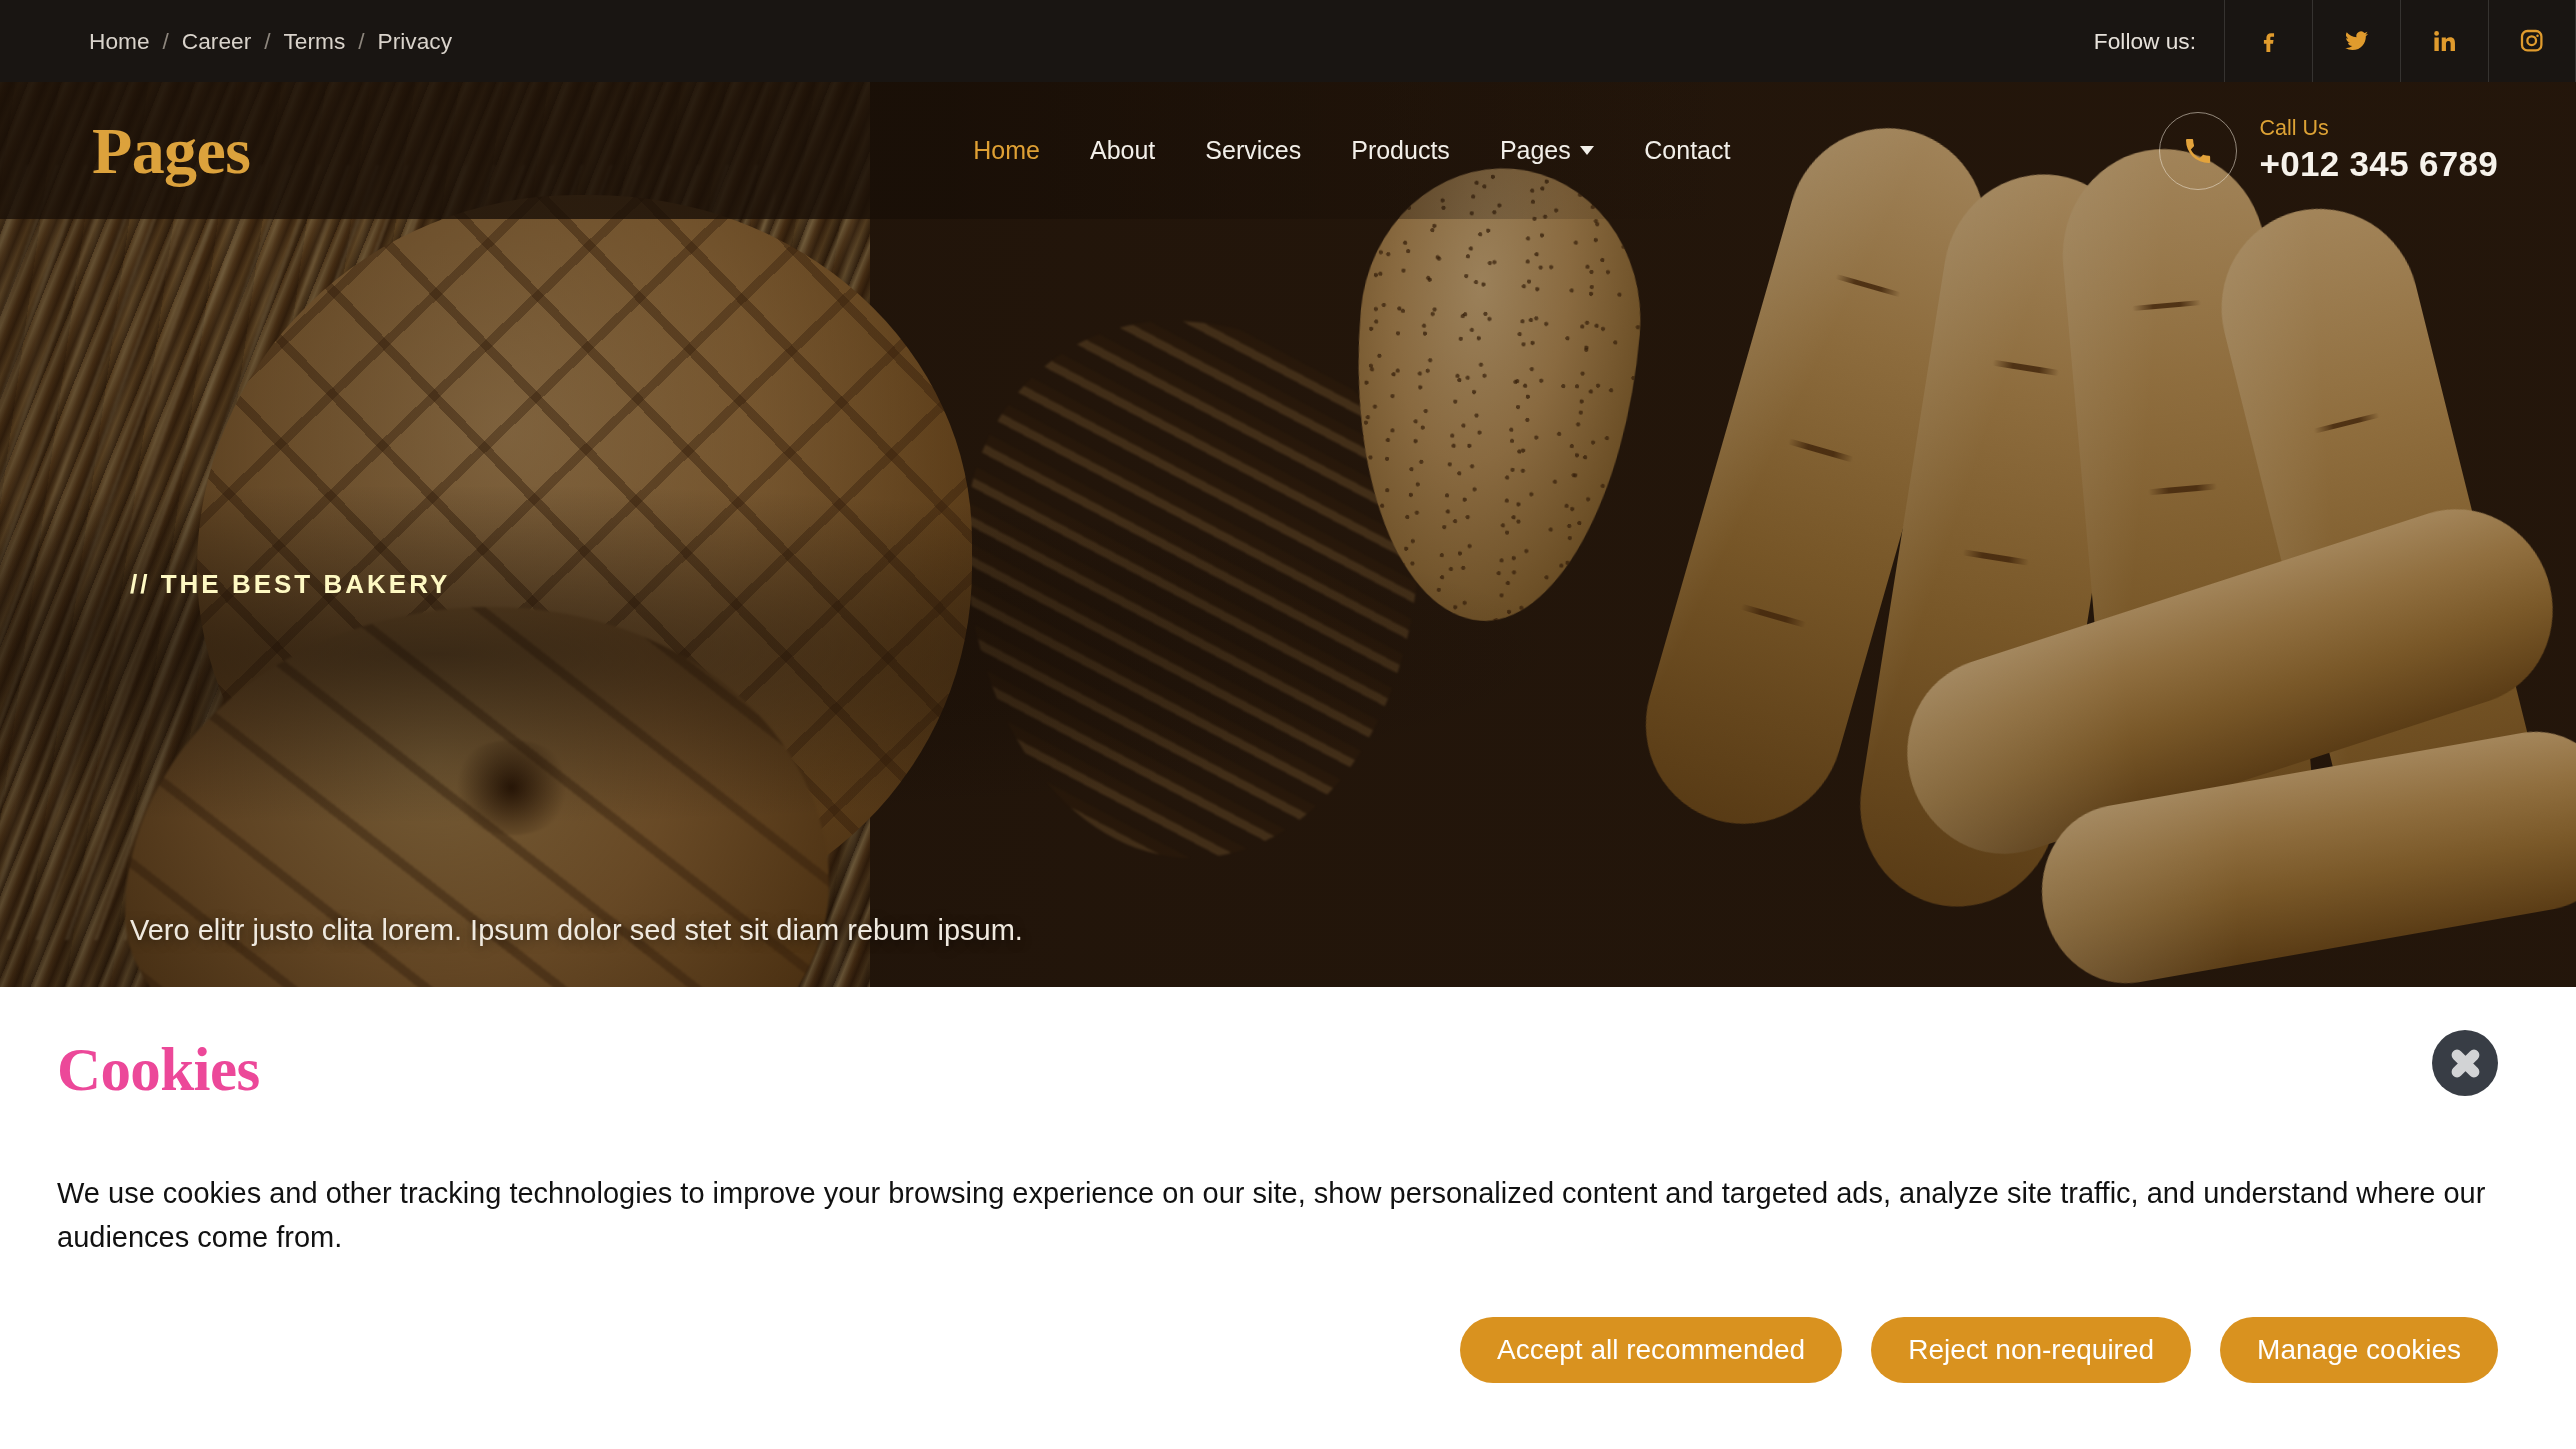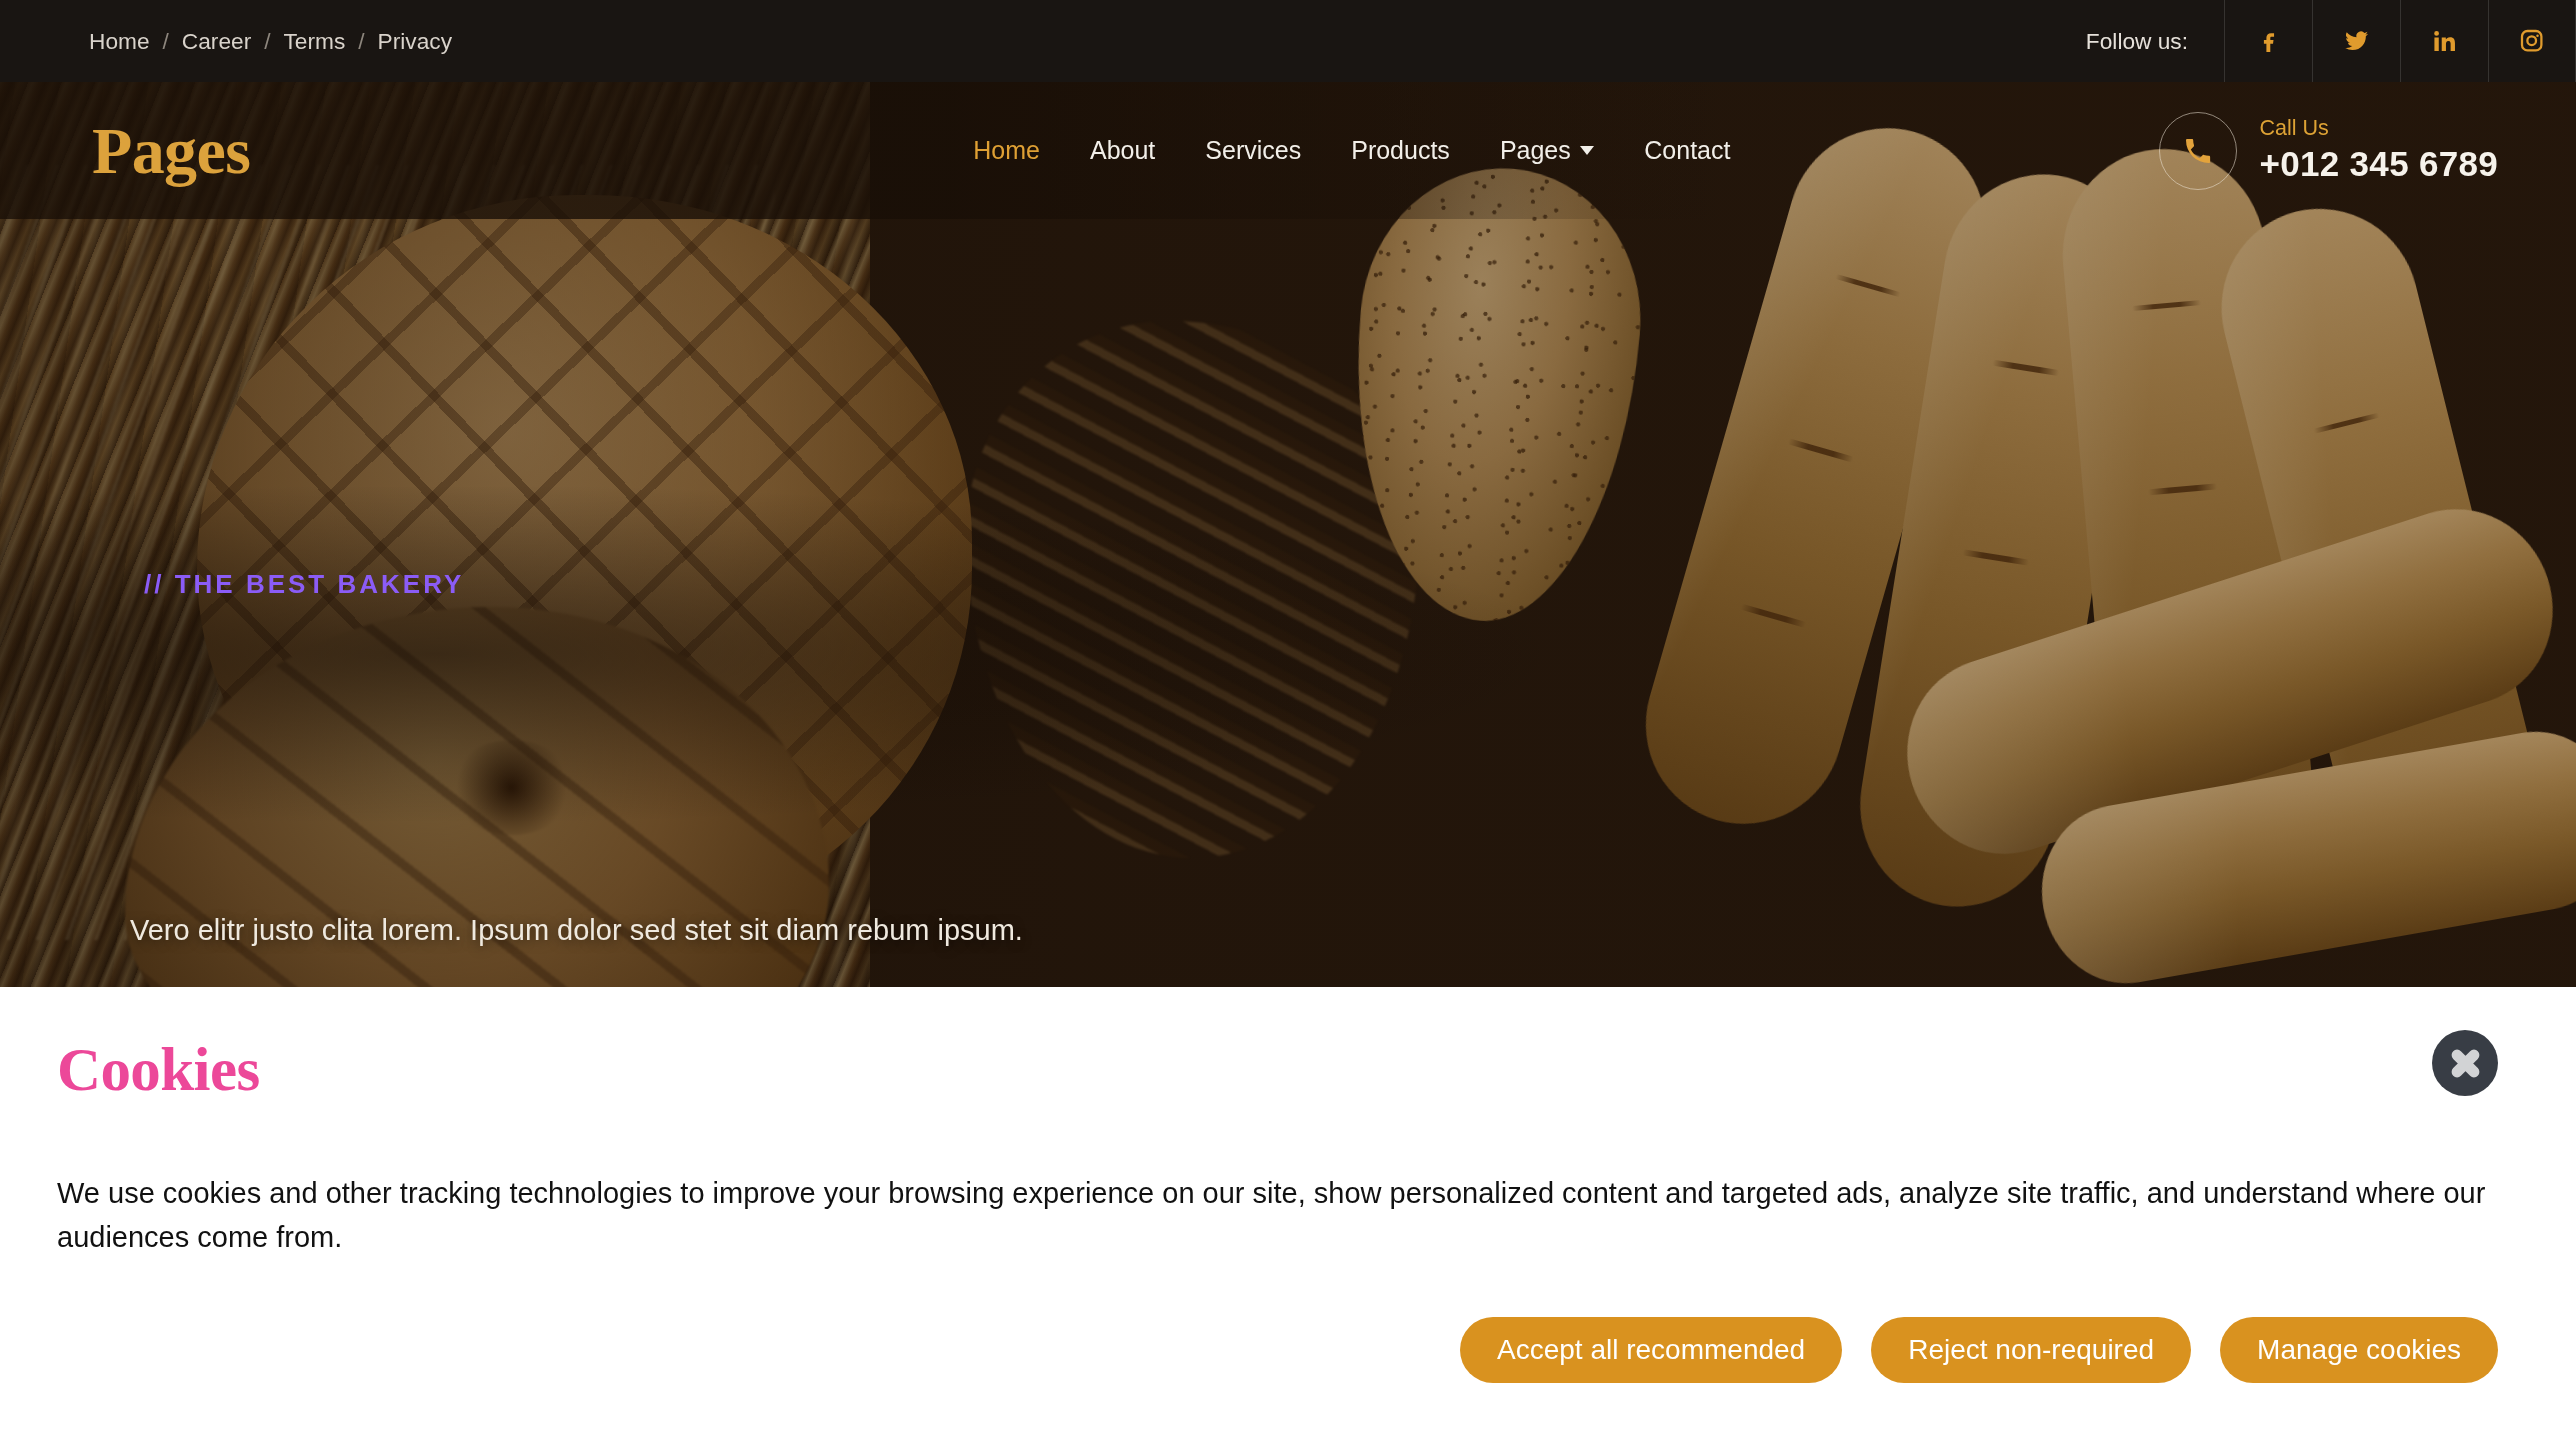--- a/index.html
+++ b/index.html
@@ -160,21 +160,21 @@
   }
   .crumbs { display:flex; align-items:center; margin-left:89px; }
   .crumbs a {
     color:#d9d3cb; font-size:22.7px; text-decoration:none;
     font-family:"Liberation Sans", sans-serif;
   }
   .crumbs .sep { color:#8d867d; font-size:22.7px; margin:0 13px; }
 
   .follow-wrap { margin-left:auto; display:flex; align-items:center; height:82px; }
   .follow-label {
-    color:#e6e1da; font-size:22.7px; margin-right:36px;
+    color:#e6e1da; font-size:22.7px; margin-right:28px;
   }
   .soc {
     width:88px; height:82px; display:flex; align-items:center; justify-content:center;
     border-left:1.2px solid rgba(255,255,255,0.13);
     color:#e09b2d;
   }
   .soc:last-child { border-right:1.2px solid rgba(255,255,255,0.13); }
   .soc svg { width:27.4px; height:27.4px; fill:#e09b2d; }
 
   
@@ -208,23 +208,22 @@
   }
   .callcircle svg { width:32px; height:32px; fill:#e3a33b; }
   .calltexts { display:flex; flex-direction:column; justify-content:center; }
   .call-label { color:#dda235; font-size:21.5px; line-height:1.2; }
   .call-num { color:#f6f2eb; font-size:35px; font-weight:bold; line-height:1.25; letter-spacing:0.3px; }
 
   
   .hero-content { position:absolute; left:0; top:82px; width:2576px; height:906px; z-index:4; }
   .tagline {
     position:absolute; left:130px; top:487px;
-    color:#8b5cf6; font-size:26px; font-weight:bold; letter-spacing:3px;
+    color:#fef9c3; font-size:26px; font-weight:bold; letter-spacing:3px;
     font-family:"Liberation Sans", sans-serif;
-    margin-left:14px;
   }
   .hero-title {
     position:absolute; left:130px; top:525px;
     font-family:"Liberation Serif", serif; font-weight:bold;
     font-size:130px; color:#f7f3ec; letter-spacing:-1.2px;
     text-shadow:0 3.6px 18px rgba(0,0,0,.42);
     line-height:1.15;
   }
   .hero-sub {
     position:absolute; left:130px; top:832px;

